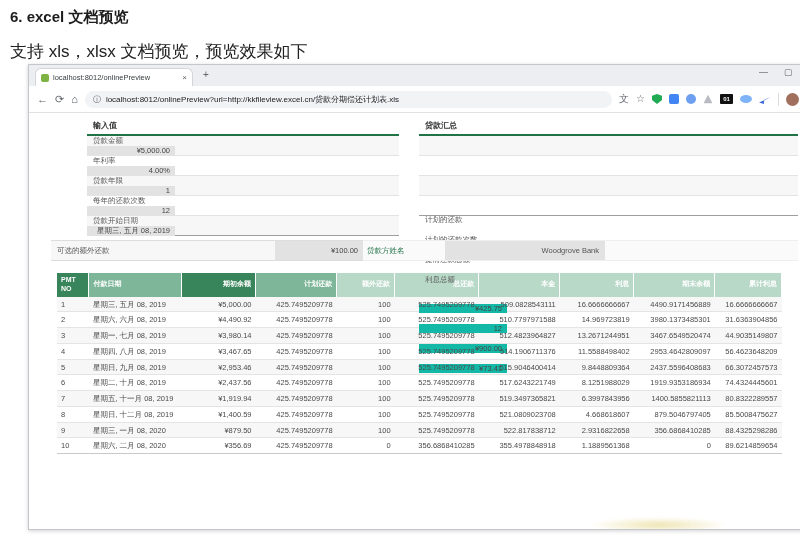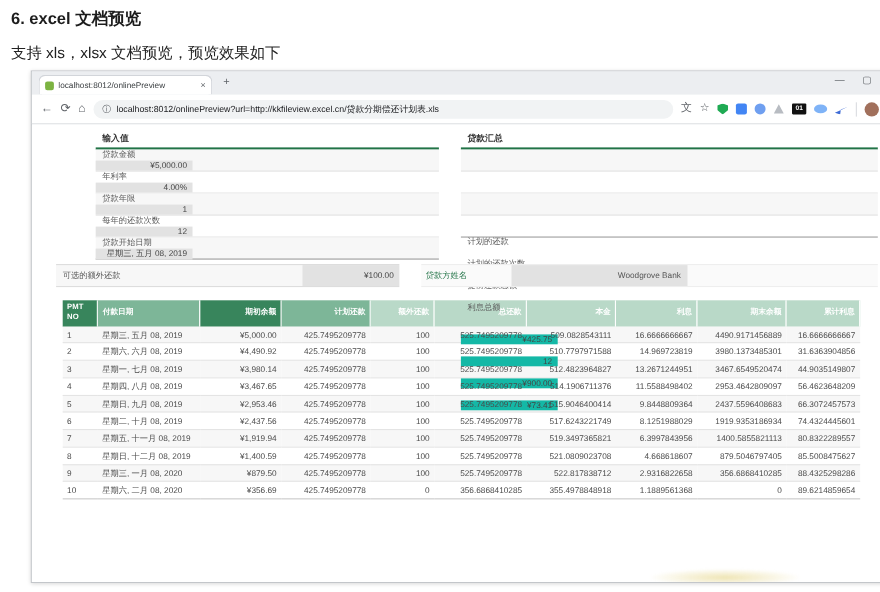--- a/index.html
+++ b/index.html
@@ -1,19 +1,19 @@
 <!DOCTYPE html>
 <html><head>
 <meta charset="utf-8">
 <style>
   * { margin:0; padding:0; box-sizing:border-box; }
   html,body { width:800px; height:538px; background:#fff; overflow:hidden;
               font-family:"Liberation Sans", sans-serif; }
   .doc-heading { position:absolute; left:10px; top:8px; font-size:15px; font-weight:bold; color:#1c1c1c; }
-  .doc-subtitle { position:absolute; left:10px; top:40px; font-size:14px; color:#222; }
+  .doc-subtitle { position:absolute; left:10px; top:40px; font-size:17px; color:#222; }
 
   
   .window { position:absolute; left:28px; top:64px; width:797px; height:466px;
             background:#fff; border:1px solid #c3c6ca; box-shadow:0 1px 4px rgba(0,0,0,.18); }
   .tabstrip { position:relative; height:21px; background:#eceef1; }
   .tab { position:absolute; left:6px; top:3px; width:158px; height:18px; background:#fff;
          border:1px solid #d2d5da; border-bottom:none; border-radius:6px 6px 0 0;
          display:flex; align-items:center; gap:4px; padding:0 5px; }
   .favicon { width:8px; height:8px; background:#7cb342; border-radius:2px; flex:none; }
   .tab-title { flex:1; font-size:7.5px; color:#3c4043; white-space:nowrap; overflow:hidden; }
@@ -57,21 +57,21 @@
   .sum-right .slabel { flex:0 0 168px; }
   .sval { width:88px; flex:none; display:flex; align-items:center; justify-content:flex-end;
           padding:0 5px; }
   .gray { background:#e2e2e2; }
   .green { background:#14b8a6; }
   .sum-left .sspacer { width:72px; flex:none; }
   .sum-right .sspacer { flex:1; }
   .extra-row { display:flex; margin-top:4px; height:21px; align-items:stretch; }
   .ex-left { width:312px; flex:none; display:flex; background:#f7f7f7;
              border-top:1px solid #ddd; border-bottom:1px solid #ddd; }
-  .ex-right { flex:1; margin-left:20px; display:flex; align-items:stretch;
+  .ex-right { flex:1; display:flex; align-items:stretch;
               border-top:1px solid #eee; border-bottom:1px solid #eee; background:#fafafa; }
   .lender-label { flex:0 0 82px; color:#217346; display:flex; align-items:center; padding-left:4px; }
   .lender-val { width:160px; flex:none; display:flex; align-items:center; justify-content:flex-end;
                 padding:0 6px; background:#e2e2e2; color:#555; }
   .gridwrap { margin:12px 16px 0 6px; }
   table.grid { width:100%; border-collapse:collapse; table-layout:fixed; }
   .grid th { color:#fff; font-weight:bold; font-size:7px; padding:3px 4px; text-align:left;
              border-right:1px solid #fff; vertical-align:middle; line-height:1.25; }
   .grid th.num, .grid td.num { text-align:right; }
   .hdark { background:#38855c; }

